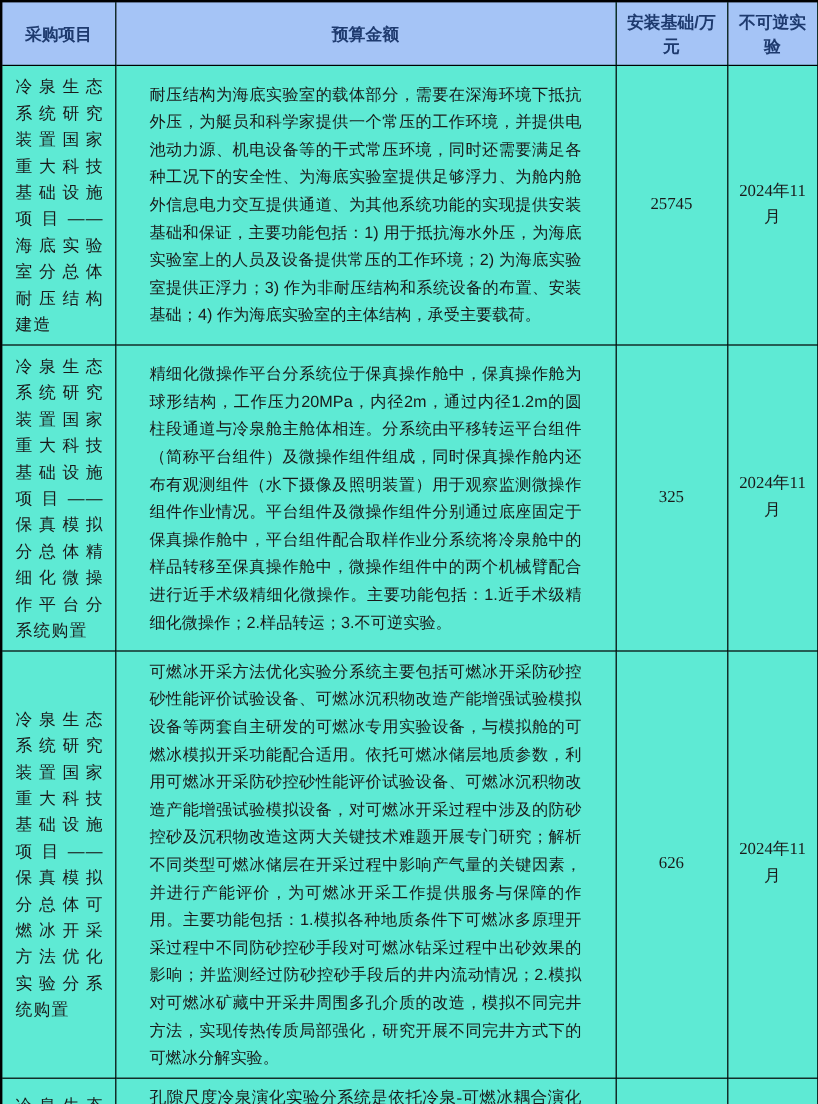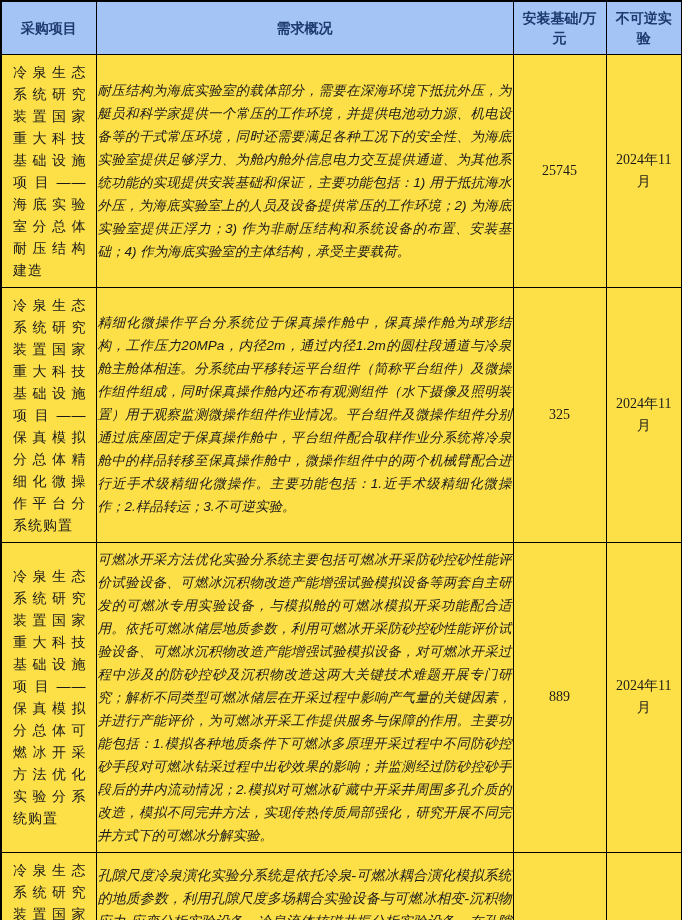--- a/index.html
+++ b/index.html
@@ -5,21 +5,21 @@
   html, body {
     margin: 0;
     padding: 0;
     background: #ffffff;
     font-family: "Liberation Sans", sans-serif;
   }
   .page {
     width: 682px;
     height: 920px;
     box-sizing: border-box;
-    background: #fde047;
+    background: #5eead4;
   }
   table.procurement {
     width: 681px;
     border-collapse: collapse;
     table-layout: fixed;
     border: 2px solid #000000;
   }
   table.procurement th,
   table.procurement td {
     border: 1px solid #000000;
@@ -61,22 +61,21 @@
     padding: 6px 9px 6px 11px;
     letter-spacing: 1px;
     margin-left: 10px;
   }
   td.summary-cell {
     font-size: 13.5px;
     line-height: 23px;
     color: #1a1a1a;
     text-align: justify;
     vertical-align: middle;
-    padding: 5px 1px;
-    font-style: italic;
+    padding: 5px 28px;
   }
   td.summary-serif {
     font-family: "Liberation Serif", serif;
     font-size: 14px;
   }
   td.budget-cell,
   td.time-cell {
     font-family: "Liberation Serif", serif;
     font-size: 14px;
     line-height: 22px;
@@ -94,42 +93,42 @@
   <table class="procurement">
     <colgroup>
       <col class="c-project">
       <col class="c-summary">
       <col class="c-budget">
       <col class="c-time">
     </colgroup>
     <thead>
       <tr class="header-row">
         <th class="head-cell">采购项目</th>
-        <th class="head-cell">需求概况</th>
+        <th class="head-cell">预算金额</th>
         <th class="head-cell">安装基础/万元</th>
         <th class="head-cell">不可逆实验</th>
       </tr>
     </thead>
     <tbody>
       <tr class="row-1">
         <td class="project-cell">冷泉生态系统研究装置国家重大科技基础设施项目——海底实验室分总体耐压结构建造</td>
         <td class="summary-cell">耐压结构为海底实验室的载体部分，需要在深海环境下抵抗外压，为艇员和科学家提供一个常压的工作环境，并提供电池动力源、机电设备等的干式常压环境，同时还需要满足各种工况下的安全性、为海底实验室提供足够浮力、为舱内舱外信息电力交互提供通道、为其他系统功能的实现提供安装基础和保证，主要功能包括：1) 用于抵抗海水外压，为海底实验室上的人员及设备提供常压的工作环境；2) 为海底实验室提供正浮力；3) 作为非耐压结构和系统设备的布置、安装基础；4) 作为海底实验室的主体结构，承受主要载荷。</td>
         <td class="budget-cell">25745</td>
         <td class="time-cell">2024年11月</td>
       </tr>
       <tr class="row-2">
         <td class="project-cell">冷泉生态系统研究装置国家重大科技基础设施项目——保真模拟分总体精细化微操作平台分系统购置</td>
         <td class="summary-cell">精细化微操作平台分系统位于保真操作舱中，保真操作舱为球形结构，工作压力20MPa，内径2m，通过内径1.2m的圆柱段通道与冷泉舱主舱体相连。分系统由平移转运平台组件（简称平台组件）及微操作组件组成，同时保真操作舱内还布有观测组件（水下摄像及照明装置）用于观察监测微操作组件作业情况。平台组件及微操作组件分别通过底座固定于保真操作舱中，平台组件配合取样作业分系统将冷泉舱中的样品转移至保真操作舱中，微操作组件中的两个机械臂配合进行近手术级精细化微操作。主要功能包括：1.近手术级精细化微操作；2.样品转运；3.不可逆实验。</td>
         <td class="budget-cell">325</td>
         <td class="time-cell">2024年11月</td>
       </tr>
       <tr class="row-3">
         <td class="project-cell">冷泉生态系统研究装置国家重大科技基础设施项目——保真模拟分总体可燃冰开采方法优化实验分系统购置</td>
         <td class="summary-cell">可燃冰开采方法优化实验分系统主要包括可燃冰开采防砂控砂性能评价试验设备、可燃冰沉积物改造产能增强试验模拟设备等两套自主研发的可燃冰专用实验设备，与模拟舱的可燃冰模拟开采功能配合适用。依托可燃冰储层地质参数，利用可燃冰开采防砂控砂性能评价试验设备、可燃冰沉积物改造产能增强试验模拟设备，对可燃冰开采过程中涉及的防砂控砂及沉积物改造这两大关键技术难题开展专门研究；解析不同类型可燃冰储层在开采过程中影响产气量的关键因素，并进行产能评价，为可燃冰开采工作提供服务与保障的作用。主要功能包括：1.模拟各种地质条件下可燃冰多原理开采过程中不同防砂控砂手段对可燃冰钻采过程中出砂效果的影响；并监测经过防砂控砂手段后的井内流动情况；2.模拟对可燃冰矿藏中开采井周围多孔介质的改造，模拟不同完井方法，实现传热传质局部强化，研究开展不同完井方式下的可燃冰分解实验。</td>
-        <td class="budget-cell">889</td>
+        <td class="budget-cell">626</td>
         <td class="time-cell">2024年11月</td>
       </tr>
       <tr class="row-4">
         <td class="project-cell">冷泉生态系统研究装置国家重大科技基础设施项目－－保真模拟分总体孔隙尺度冷泉演化实验分系统购置</td>
         <td class="summary-cell summary-serif">孔隙尺度冷泉演化实验分系统是依托冷泉-可燃冰耦合演化模拟系统的地质参数，利用孔隙尺度多场耦合实验设备与可燃冰相变-沉积物应力-应变分析实验设备、冷泉流体核磁共振分析实验设备，在孔隙尺度开展冷泉-可燃冰耦合演化地质过程中所涉及的复杂地球物理化学基础科学问题开展研究；掌握可燃冰相变机理、传热-传质机制、储层物理性质时空演化和储层多孔介质内部多相流体流动及力学演化规律。为大科学设备的宏观规律研究及大尺度实验方案设计提供介观尺度的理论基础。主要功能包括：1.分析多孔介质中孔隙尺度下可燃冰相变、传热、传质多场耦合规律；2.用以配合高精度CT进行使用，对样品进行实时扫描观测等；3.具备分析检测和成像功能。</td>
         <td class="budget-cell">1092</td>
         <td class="time-cell">2024年11月</td>
       </tr>
     </tbody>
   </table>

